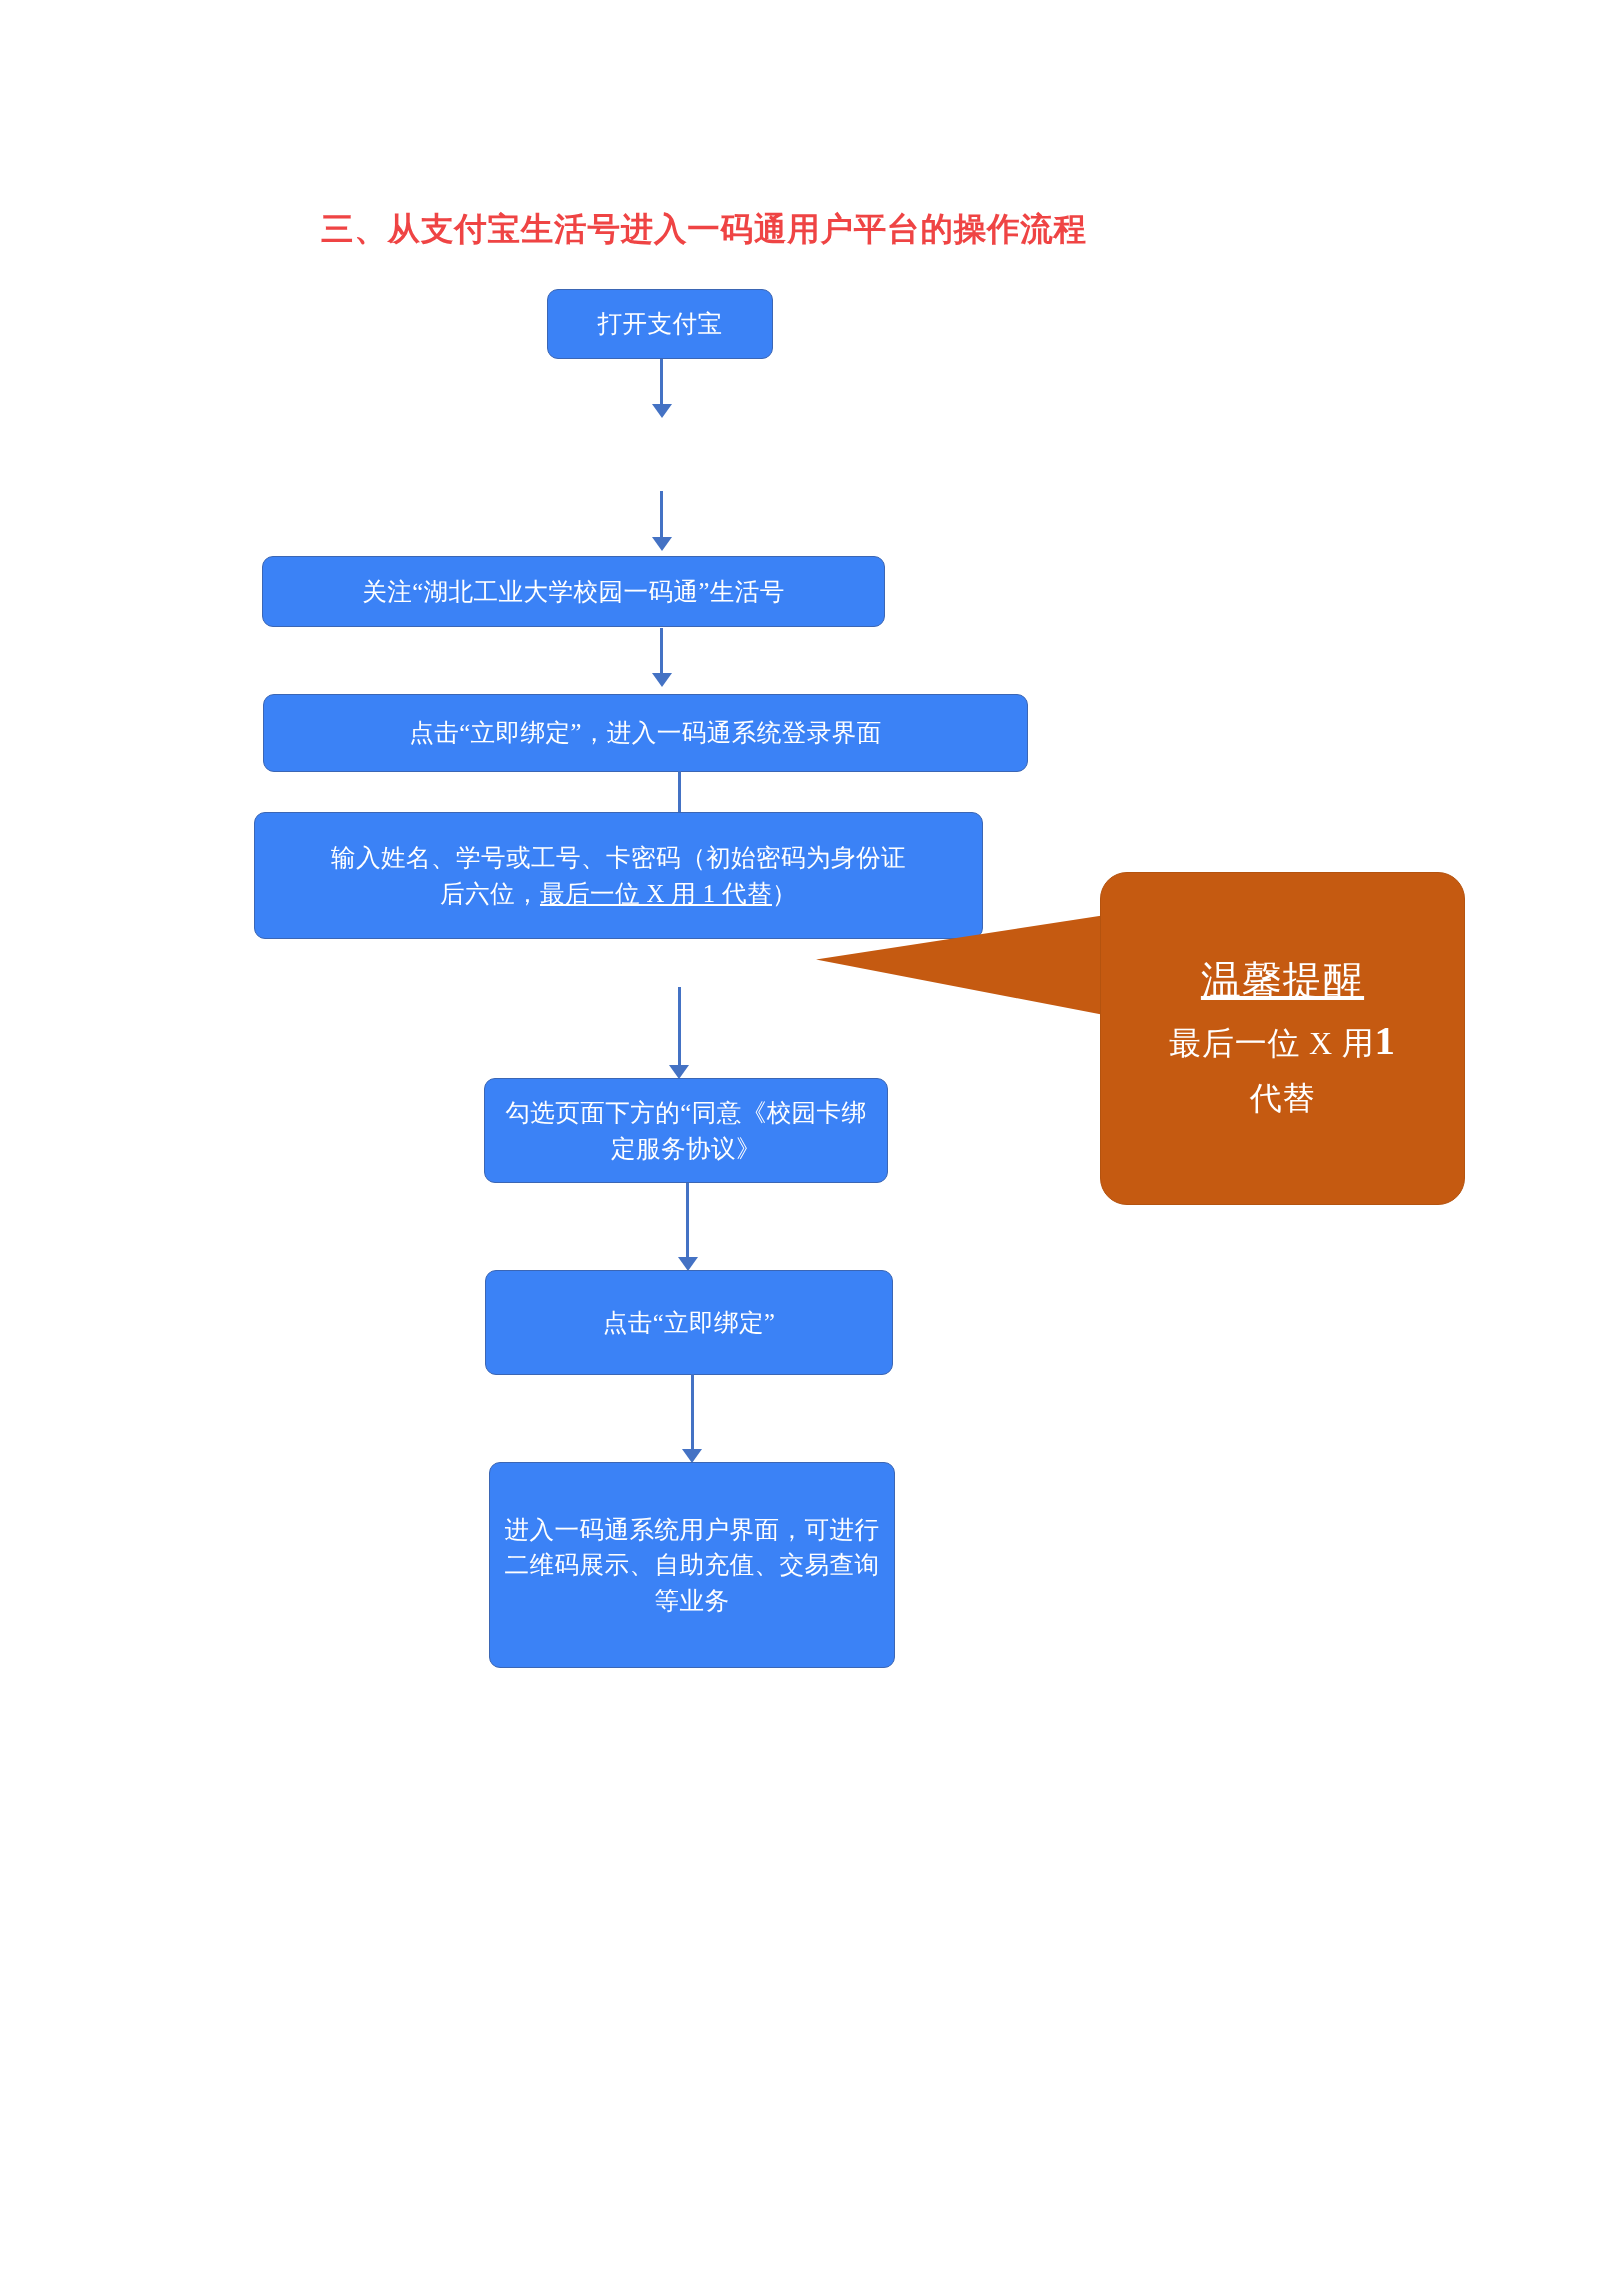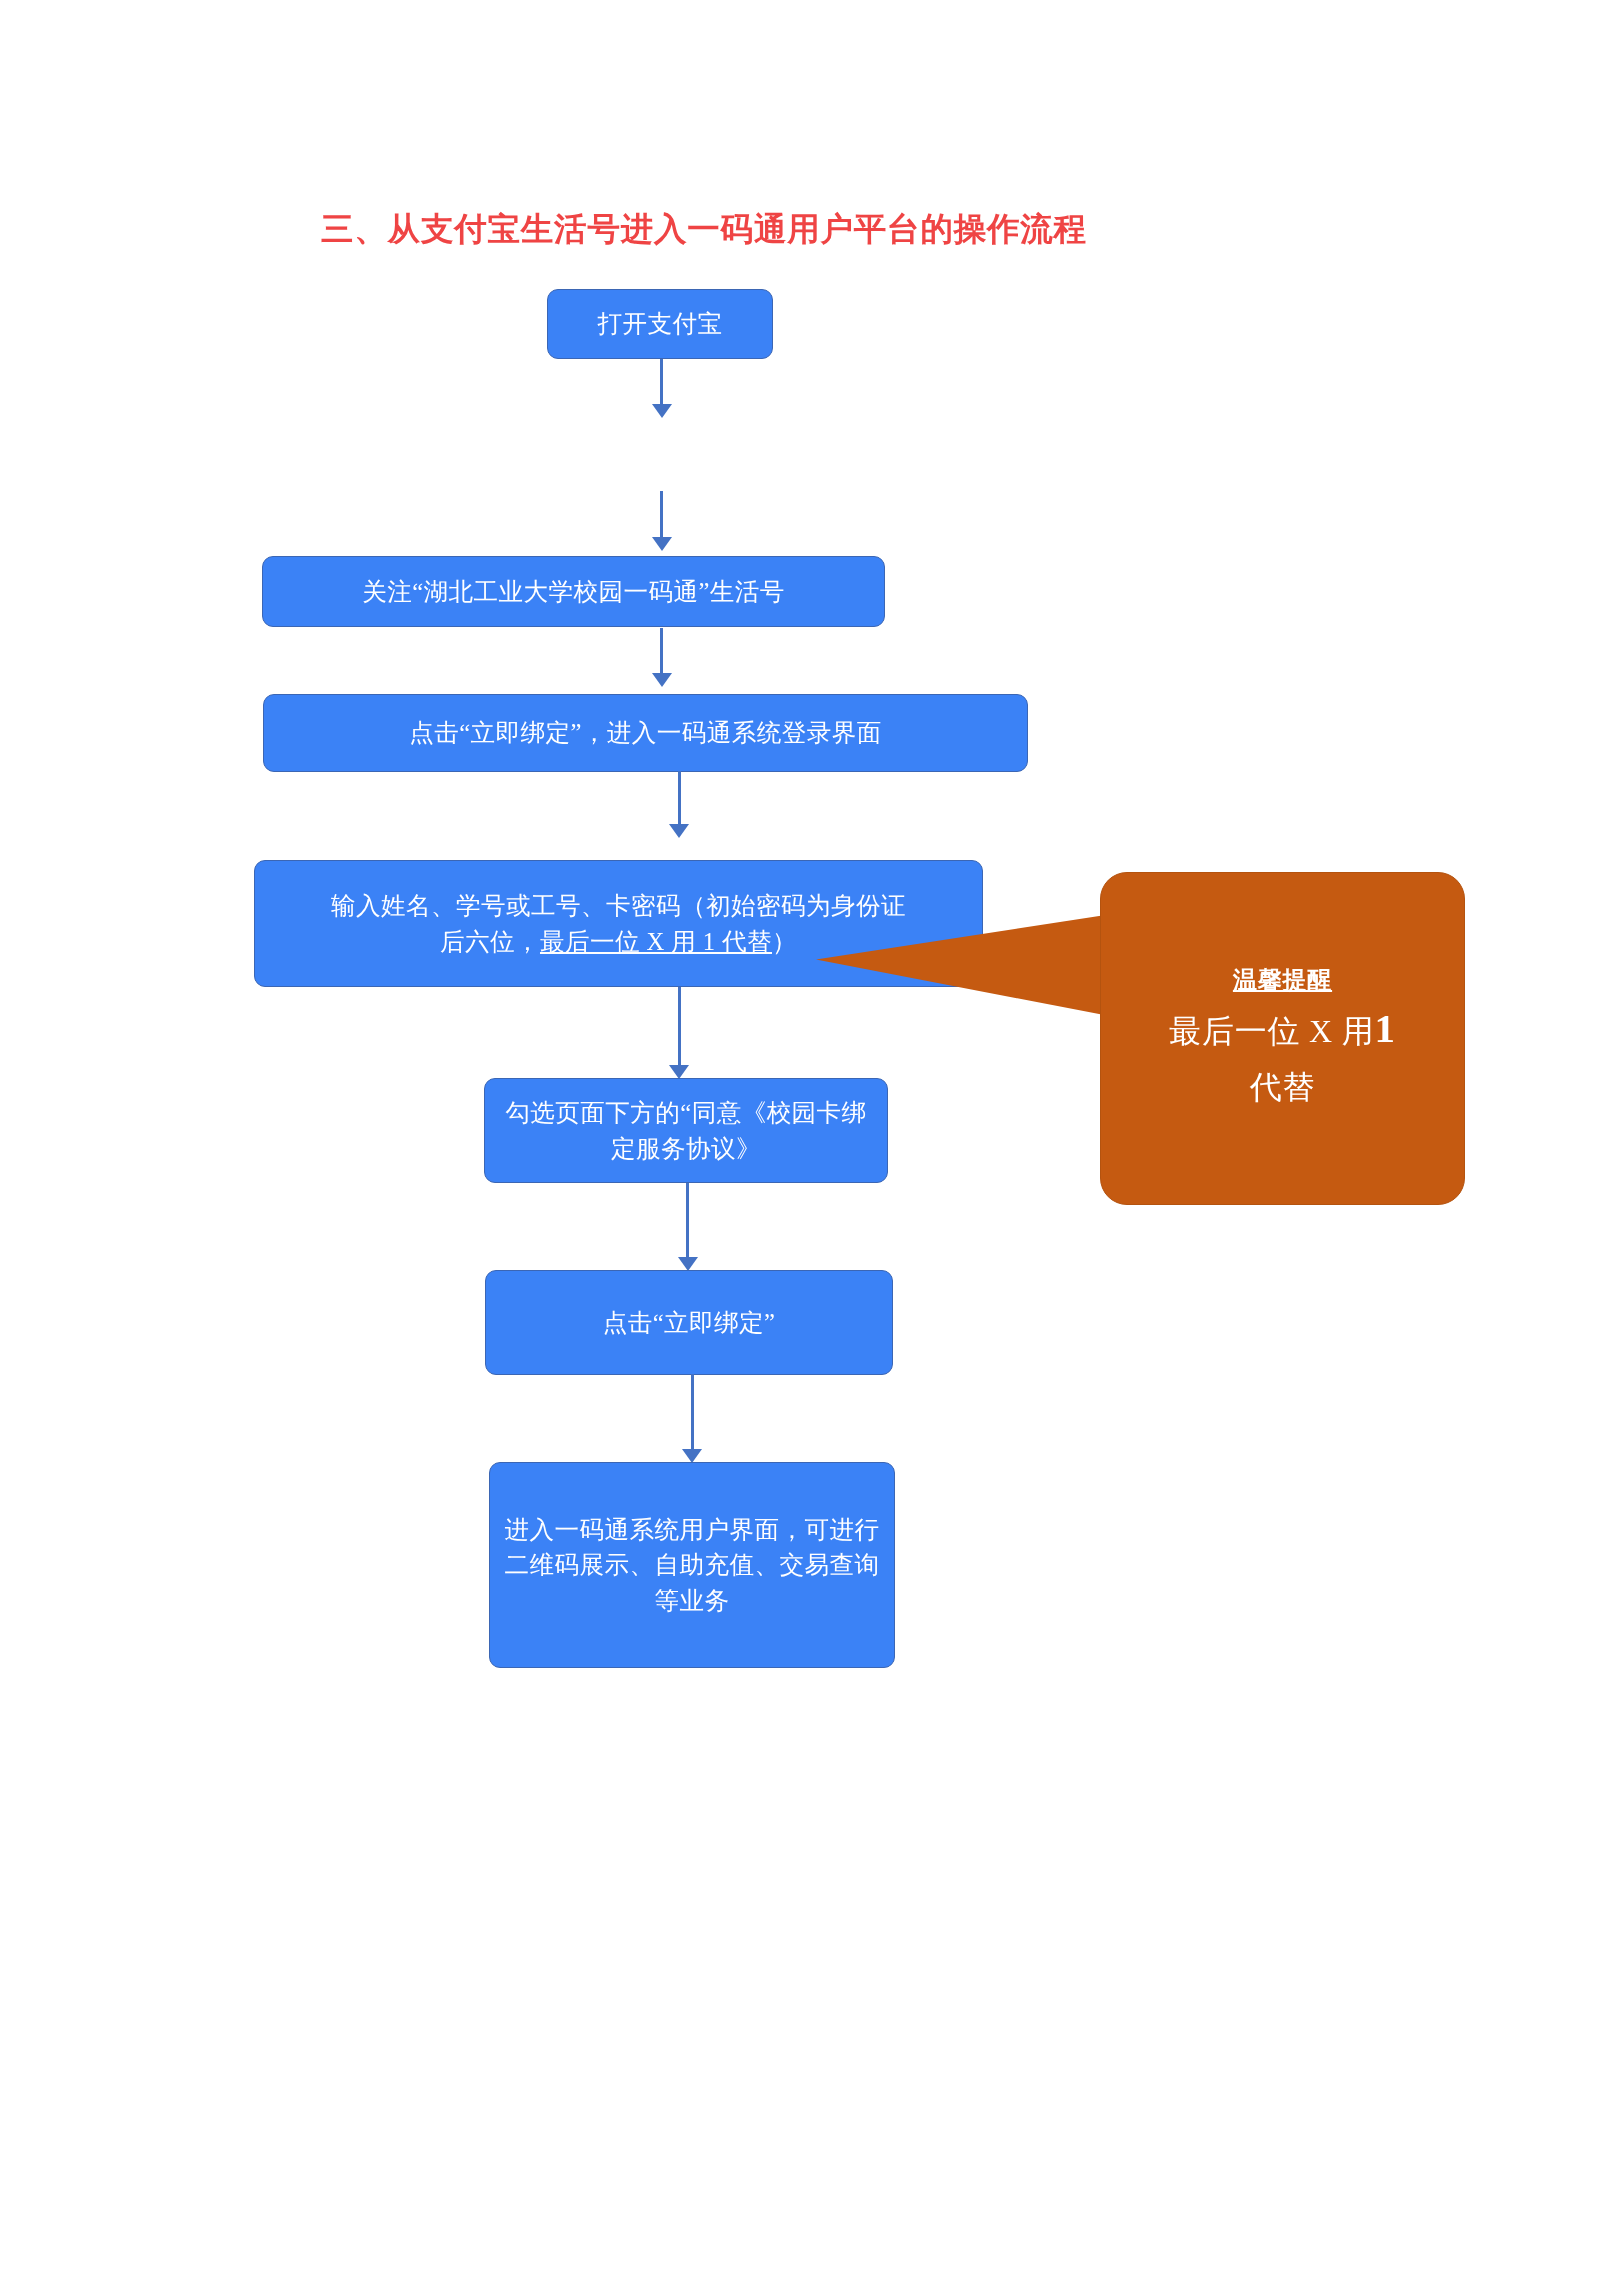--- a/index.html
+++ b/index.html
@@ -77,24 +77,23 @@
     border-radius: 27px;
     color: #ffffff;
     text-align: center;
     display: flex;
     flex-direction: column;
     align-items: center;
     justify-content: center;
     padding: 14.3px 17.4px;
   }
   .callout-title {
-    font-size: 24px;
+    font-size: 40px;
     text-decoration: underline;
     letter-spacing: 0.8px;
-    font-weight: bold;
   }
   .callout-body {
     font-size: 32px;
     line-height: 1.6;
     letter-spacing: 0.8px;
   }
   .callout-body .big {
     font-size: 41px;
     font-weight: bold;
   }
@@ -120,21 +119,21 @@
   </div>
   <div class="conn" style="left:660px; top:628px; height:50px;"></div>
   <div class="arrowhead" style="left:652px; top:673px;"></div>
 
   <div class="node" style="left:263px; top:694px; width:765px; height:78px;">
     <span class="inner">点击“立即绑定”，进入一码通系统登录界面</span>
   </div>
   <div class="conn" style="left:678px; top:771px; height:57px;"></div>
   <div class="arrowhead" style="left:669px; top:824px;"></div>
 
-  <div class="node" style="left:254px; top:860px; width:729px; height:127px;">
+  <div class="node" style="left:254px; top:812px; width:729px; height:127px;">
     <span class="inner">
       <span>输入姓名、学号或工号、卡密码（初始密码为身份证</span><br>
       <span>后六位，</span><u>最后一位 X 用 1 代替</u><span>）</span>
     </span>
   </div>
   <div class="conn" style="left:678px; top:987px; height:83px;"></div>
   <div class="arrowhead" style="left:669px; top:1065px;"></div>
 
   <div class="node" style="left:484px; top:1078px; width:404px; height:105px;">
     <span class="inner">勾选页面下方的“同意《校园卡绑定服务协议》</span>

